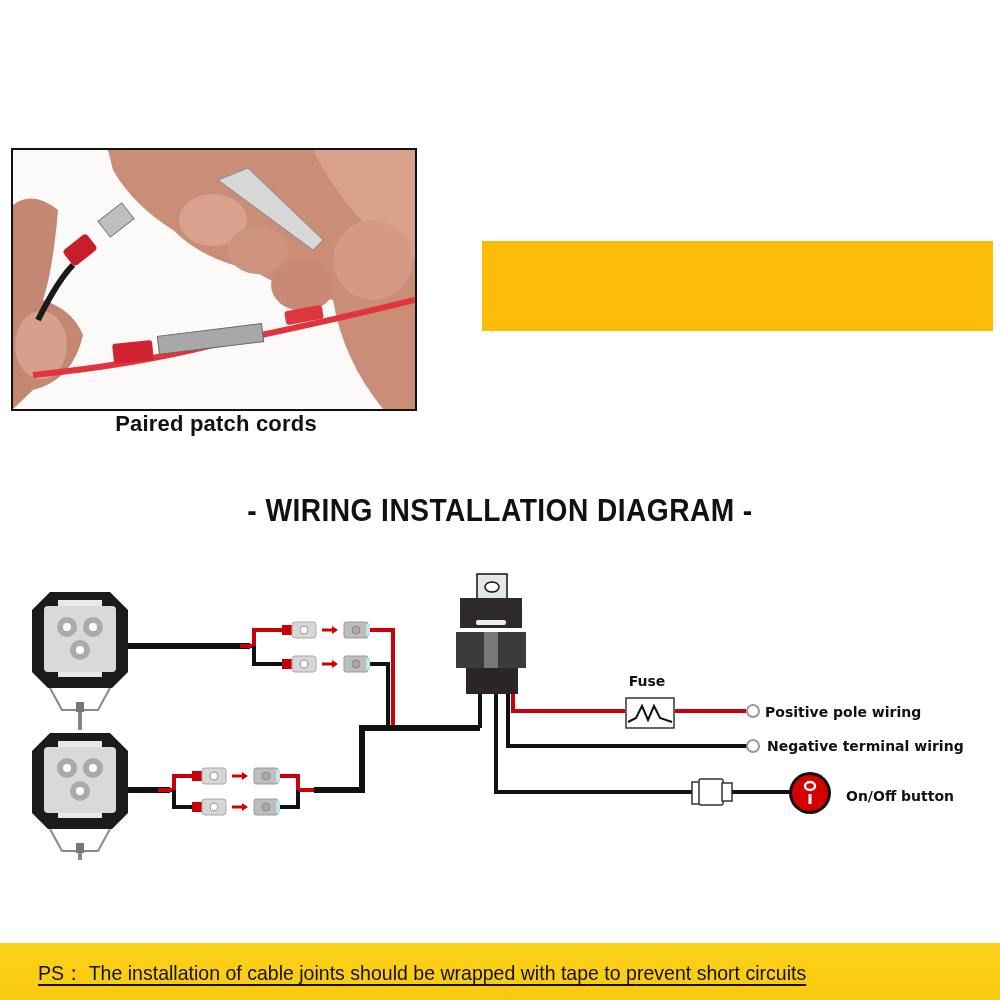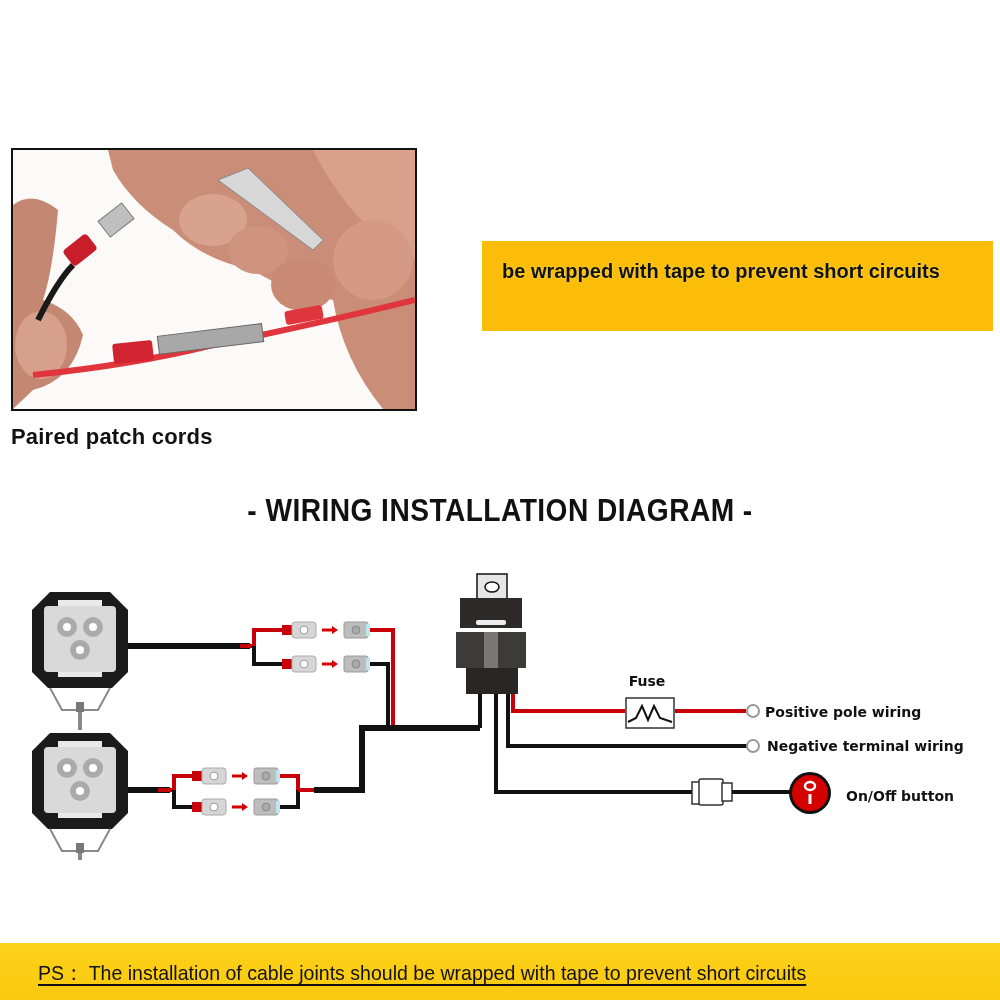--- a/index.html
+++ b/index.html
@@ -1,20 +1,20 @@
 <!DOCTYPE html>
 <html><head>
 <meta charset="utf-8">
 <style>
   html, body { margin:0; padding:0; }
   body { width:1000px; height:1000px; background:#ffffff; position:relative; overflow:hidden;
          font-family:"Liberation Sans", sans-serif; }
   .photo-frame { position:absolute; left:11px; top:148px; width:406px; height:263px;
                  border:2px solid #111; box-sizing:border-box; overflow:hidden; background:#fbfaf8; }
-  .photo-caption { position:absolute; left:11px; top:424px; width:410px; 
+  .photo-caption { position:absolute; left:11px; top:411px; width:410px; text-align:center;
                    font-weight:bold; font-size:22px; color:#111; letter-spacing:0.2px; }
   .ps-box { position:absolute; left:482px; top:241px; width:511px; height:90px; background:#fbbd08;
             box-sizing:border-box; padding:16px 0 0 20px; }
   .ps-box .line { font-weight:bold; font-size:20px; color:#111; line-height:28px; white-space:nowrap;
                   text-shadow:0 0 2px #ffe25a; }
   .title { position:absolute; left:0; top:492px; width:1000px; text-align:center; font-weight:bold;
            font-size:32px; color:#111; letter-spacing:0.5px; transform:scaleX(0.88); transform-origin:center; }
   .bottom-banner { position:absolute; left:0; top:943px; width:1000px; height:73px;
                    background:linear-gradient(#fcd21a,#f9c60a); }
   .bottom-banner .txt { position:absolute; left:38px; top:16px; font-size:21px; color:#111;
@@ -47,21 +47,20 @@
 
     <path d="M20 225 Q120 215 200 195 Q300 175 402 150" stroke="#e0353c" stroke-width="6" fill="none"></path>
     <rect x="100" y="192" width="40" height="20" rx="3" fill="#d12330" transform="rotate(-6 120 202)"></rect>
     <rect x="145" y="180" width="105" height="18" fill="#a8a8a8" stroke="#666" transform="rotate(-7 197 189)"></rect>
     <rect x="272" y="158" width="38" height="14" rx="3" fill="#e0353c" transform="rotate(-10 291 165)"></rect>
   </svg>
 </div>
 <div class="photo-caption">Paired patch cords</div>
 
 <div class="ps-box">
-  <div class="line">be wrapped with tape to prevent short circuits</div>
 </div>
 
 <div class="title">- WIRING INSTALLATION DIAGRAM -</div>
 
 <svg style="position:absolute;left:0;top:560px" width="1000" height="300" viewBox="0 560 1000 300">
   <defs>
     <g id="light">
       <path d="M20 0 L80 0 L98 18 L98 80 L82 96 L18 96 L2 80 L2 18 Z" fill="#1b1b1b"></path>
       <rect x="14" y="14" width="72" height="66" rx="4" fill="#d9d9d9"></rect>
       <rect x="28" y="8" width="44" height="6" fill="#e9e9e9"></rect>

